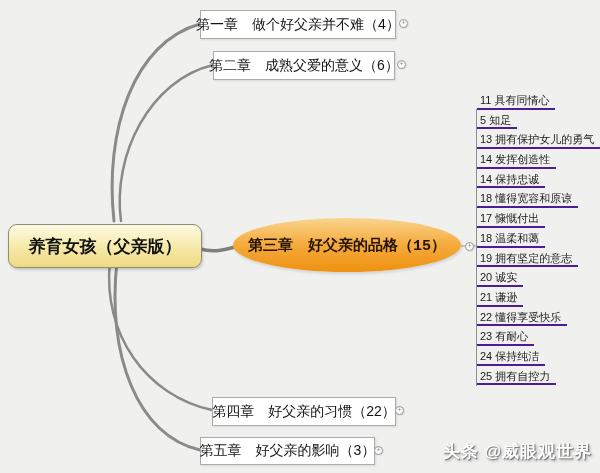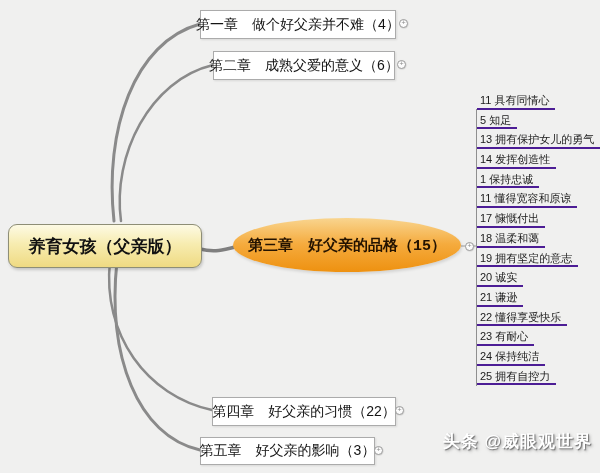--- a/index.html
+++ b/index.html
@@ -38,21 +38,21 @@
     box-shadow:0.5px 0.5px 1px rgba(0,0,0,0.15);
   }
   .subtopics{position:absolute;left:477px;top:90px;}
   .subtopic{
     height:19.7px;line-height:18px;border-bottom:2px solid #4c1d95;
     width:fit-content;padding:1px 6px 0 3px;font-size:11px;color:#1b1b1b;
     white-space:nowrap;box-sizing:border-box;
   }
   .spine{position:absolute;left:476px;top:109px;width:1px;height:277px;background:#8f8f8f;}
   .watermark{
-    position:absolute;right:8px;bottom:20px;font-size:17px;font-weight:bold;
+    position:absolute;right:8px;bottom:10px;font-size:17px;font-weight:bold;
     color:#ffffff;letter-spacing:1px;
     text-shadow:1px 1px 1px rgba(110,110,110,0.95),2px 2px 3px rgba(120,120,120,0.55);
   }
 </style>
 </head>
 <body>
 
 <div class="canvas">
 
   <svg class="links" width="600" height="473">
@@ -81,22 +81,22 @@
   <div class="node-box" style="left:200px;top:437px;width:173px;height:26px;">第五章　好父亲的影响（3）</div>
   <div class="expand-btn" style="left:374px;top:446px;">+</div>
 
   <div class="spine"></div>
 
   <div class="subtopics">
     <div class="subtopic">11 具有同情心</div>
     <div class="subtopic">5 知足</div>
     <div class="subtopic">13 拥有保护女儿的勇气</div>
     <div class="subtopic">14 发挥创造性</div>
-    <div class="subtopic">1 保持忠诚</div>
-    <div class="subtopic">11 懂得宽容和原谅</div>
+    <div class="subtopic">14 保持忠诚</div>
+    <div class="subtopic">18 懂得宽容和原谅</div>
     <div class="subtopic">17 慷慨付出</div>
     <div class="subtopic">18 温柔和蔼</div>
     <div class="subtopic">19 拥有坚定的意志</div>
     <div class="subtopic">20 诚实</div>
     <div class="subtopic">21 谦逊</div>
     <div class="subtopic">22 懂得享受快乐</div>
     <div class="subtopic">23 有耐心</div>
     <div class="subtopic">24 保持纯洁</div>
     <div class="subtopic">25 拥有自控力</div>
   </div>

